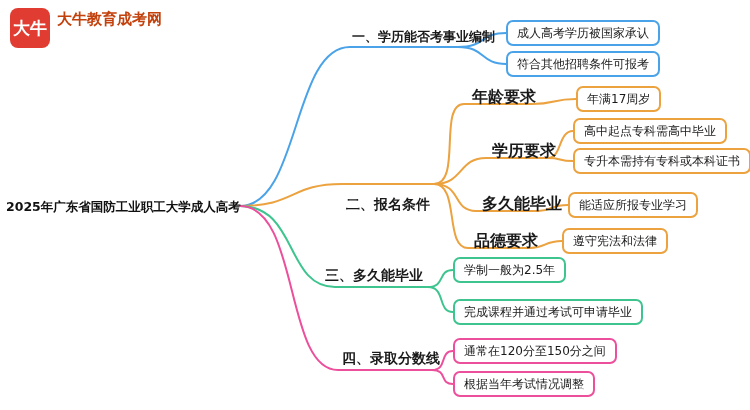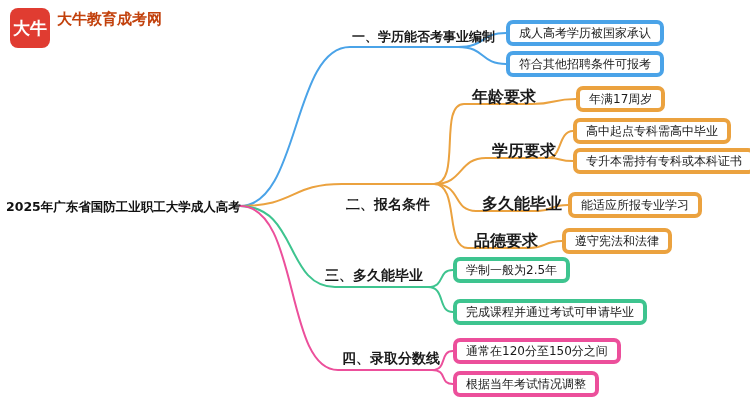--- a/index.html
+++ b/index.html
@@ -10,21 +10,21 @@
   #wires{position:absolute;left:0;top:0;z-index:0;pointer-events:none;}
   .node{position:absolute;z-index:2;white-space:nowrap;color:#1a1a1a;}
   .root{font-size:12.5px;font-weight:bold;color:#111;}
   .blabel{font-weight:600;color:#1a1a1a;}
   .l-lg{font-size:14px;font-weight:bold;}
   .l-md{font-size:13px;font-weight:600;}
   .l-sm{font-size:16px;font-weight:600;}
   .box{
     position:absolute;z-index:2;box-sizing:border-box;height:26px;
     display:flex;align-items:center;white-space:nowrap;
-    background:#fff;border:4px solid #4d7c0f;border-radius:7px;
+    background:#fff;border:2px solid #4d7c0f;border-radius:7px;
     padding:0 9px;font-size:12px;color:#1a1a1a;
   }
   .bd-blue{border-color:#4aa3e8;}
   .bd-orange{border-color:#eba23f;}
   .bd-green{border-color:#3ec48f;text-align:center;}
   .bd-pink{border-color:#ec4f9b;}
   
   .logo{position:absolute;left:10px;top:8px;z-index:3;display:flex;align-items:flex-start;}
   .logo-badge{
     width:40px;height:40px;background:#e03c31;border-radius:8px;color:#fff;

